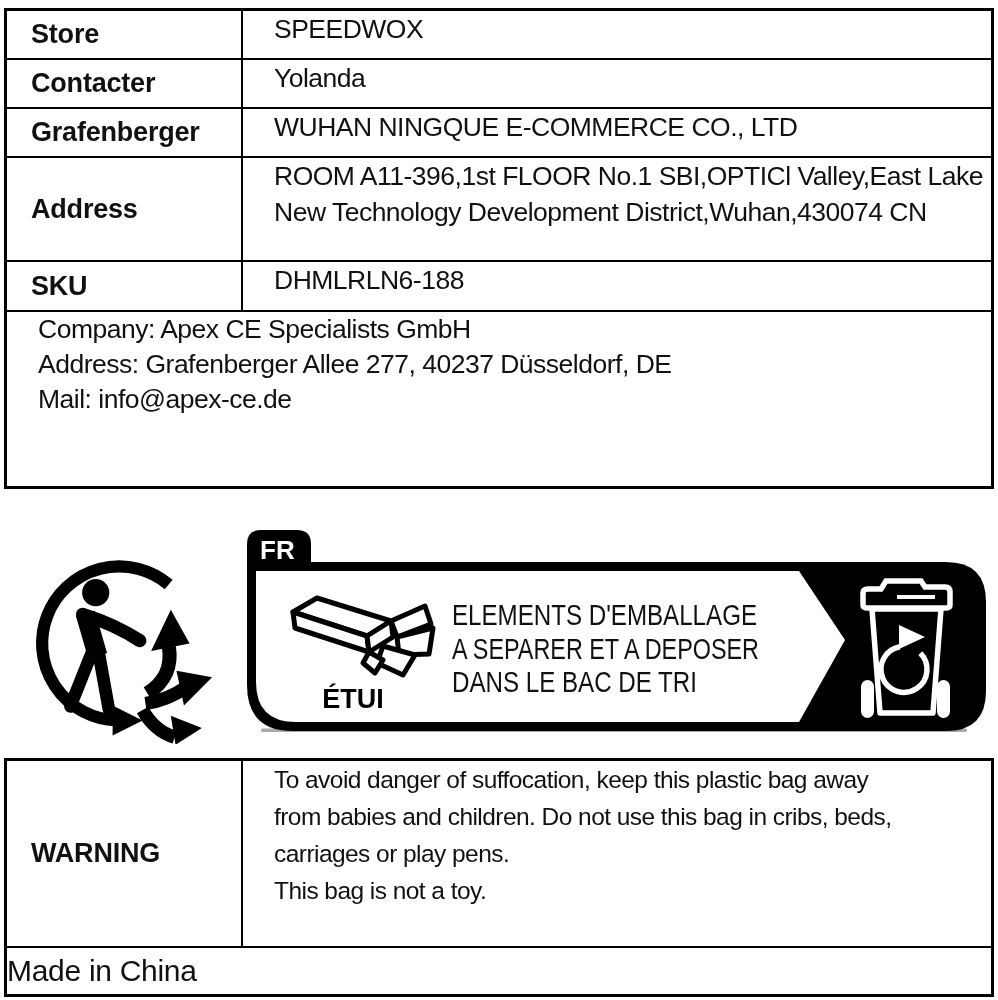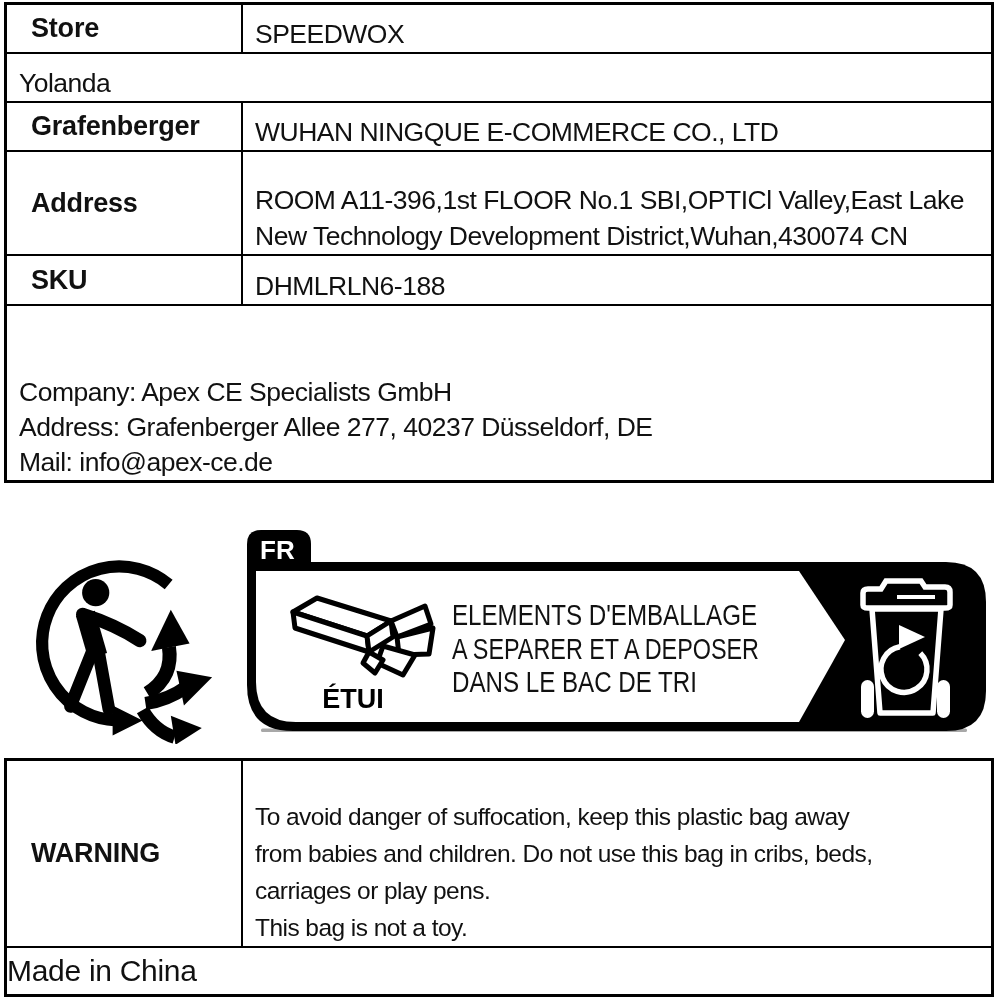--- a/index.html
+++ b/index.html
@@ -10,50 +10,51 @@
   
   .ptable{position:absolute;left:4px;width:990px;border:3px solid #000;box-sizing:border-box;background:#fff;}
   .trow{display:flex;box-sizing:border-box;}
   .trow + .trow{border-top:2.5px solid #000;}
   .lcell{
     width:236px;flex:0 0 236px;border-right:2.5px solid #000;box-sizing:border-box;
     display:flex;align-items:center;padding-left:24px;
     font-weight:bold;font-size:27px;letter-spacing:-0.2px;
   }
   .vcell{
-    flex:1;display:flex;flex-direction:column;justify-content:flex-end;
-    padding-left:12px;font-size:26.5px;letter-spacing:-0.5px;white-space:pre;
+    flex:1;display:flex;flex-direction:column;justify-content:flex-start;
+    padding-left:31px;font-size:26.5px;letter-spacing:-0.5px;white-space:pre;
     box-sizing:border-box;overflow:hidden;
   }
   .vcell .line{line-height:36px;}
   .h48{height:47px}.h50a{height:49px}.h50b{height:49px}.h105{height:104px}.h51{height:50px}.h178{height:176px}
   .eurep .line{line-height:35px;}
   
   .wtable{top:758px;}
   .wrow1{height:185px;}
   .wrow2{height:46px;border-top:2.5px solid #000;display:flex;align-items:center;justify-content:flex-start;
          font-size:30px;letter-spacing:-0.3px;}
   .warnv{font-size:24.5px;letter-spacing:-0.55px;}
   .warnv .line{line-height:37px;}
   
   .recycle{position:absolute;left:0;top:0;width:998px;height:1000px;pointer-events:none;}
   .triman{position:absolute;left:30px;top:556px;}
   .banner{position:absolute;left:247px;top:530px;}
 </style>
 </head>
 <body>
 
-<div class="ptable" style="top:2px">
+<div class="ptable" style="top:8px">
 
   <div class="trow h48">
     <div class="lcell">Store</div>
     <div class="vcell"><div class="line">SPEEDWOX</div></div>
   </div>
 
   <div class="trow h50a">
+    <div class="lcell">Contacter</div>
     <div class="vcell"><div class="line">Yolanda</div></div>
   </div>
 
   <div class="trow h50b">
     <div class="lcell">Grafenberger</div>
     <div class="vcell"><div class="line">WUHAN NINGQUE E-COMMERCE CO., LTD</div></div>
   </div>
 
   <div class="trow h105">
     <div class="lcell">Address</div>

